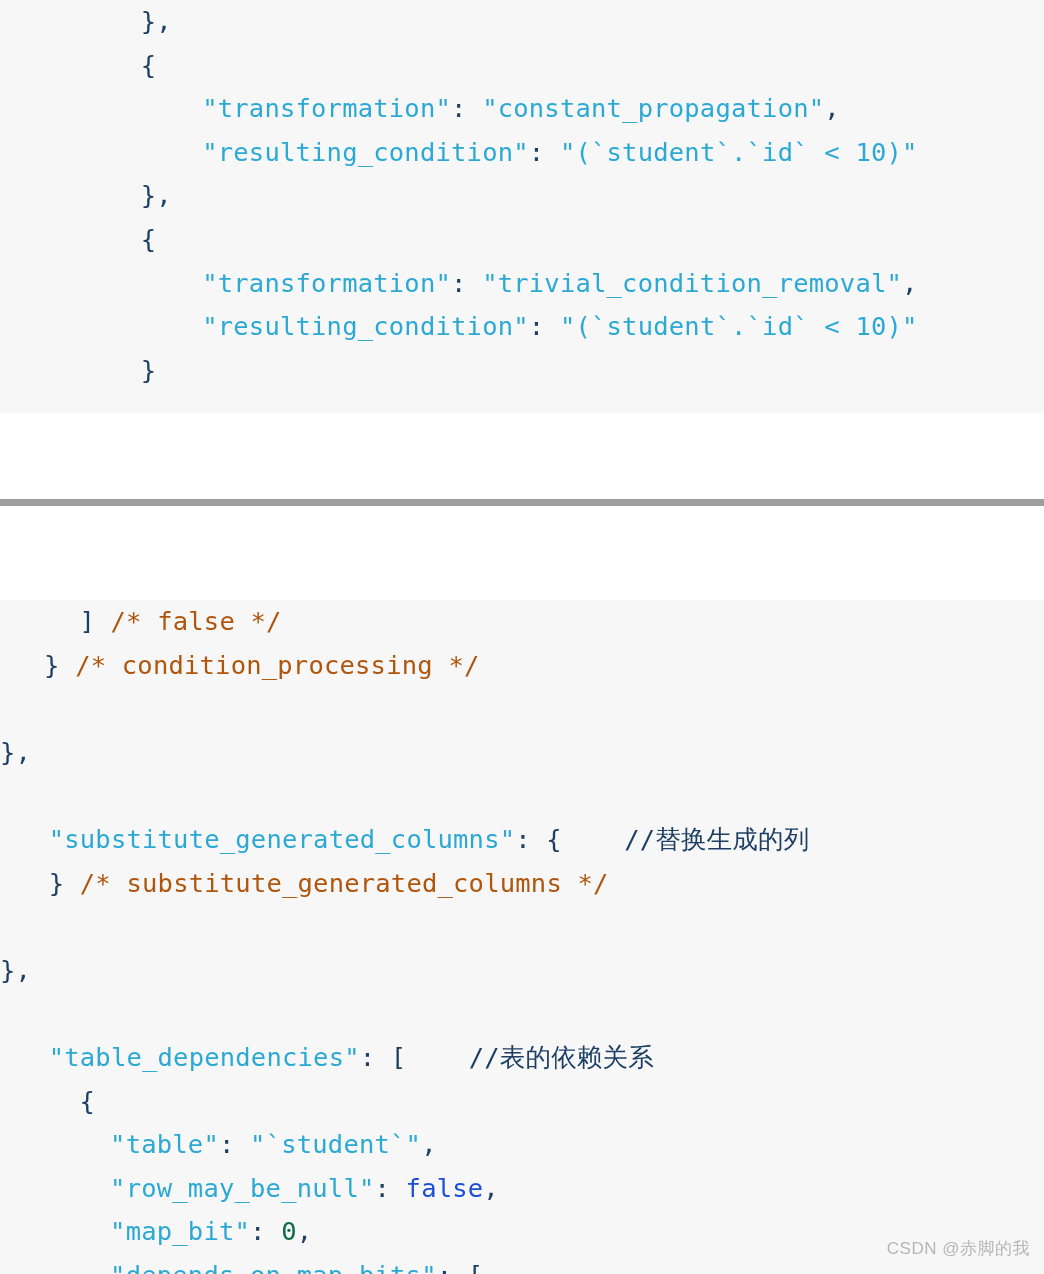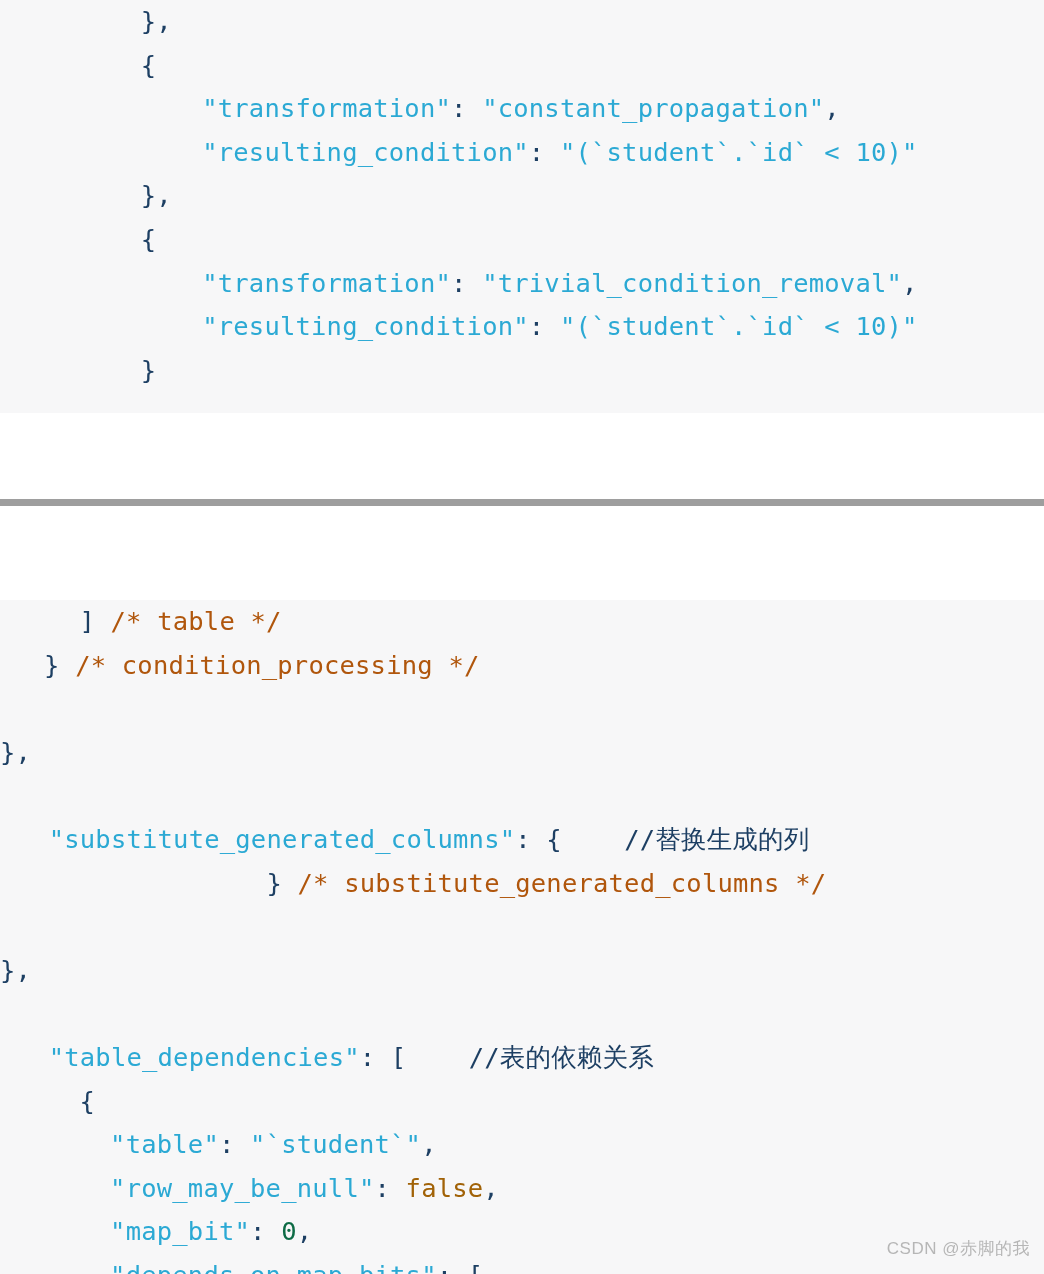--- a/index.html
+++ b/index.html
@@ -34,21 +34,21 @@
     white-space: pre;
     color: #1d3f63;
     letter-spacing: 0.2px;
   }
 
   
   .pun   { color: #1d3f63; }   
   .str   { color: #2ba9d4; }   
   .cmt   { color: #b0560c; }    comments */
   .cmt-cn{ color: #b0560c; font-style: italic; }
-  .bool  { color: #a16207; }   
+  .bool  { color: #1d4ed8; }   
   .num   { color: #0d6b45; }   
 
   .divider {
     position: absolute;
     left: 0;
     top: 499px;
     width: 1044px;
     height: 7px;
     background: #9e9e9e;
   }
@@ -78,27 +78,27 @@
       <div class="code-line" style="padding-left: 202.2px;"><span class="str">"transformation"</span><span class="pun">: </span><span class="str">"trivial_condition_removal"</span><span class="pun">,</span></div>
       <div class="code-line" style="padding-left: 202.2px;"><span class="str">"resulting_condition"</span><span class="pun">: </span><span class="str">"(`student`.`id` &lt; 10)"</span></div>
       <div class="code-line" style="padding-left: 140.8px;"><span class="pun">}</span></div>
     </div>
 </div>
 
 <div class="divider"></div>
 
 <div class="code-block" id="block-bottom">
   <div id="lines-bottom">
-      <div class="code-line" style="padding-left: 79.4px;"><span class="pun">]</span><span class="pun"> </span><span class="cmt">/* table */</span></div>
+      <div class="code-line" style="padding-left: 79.4px;"><span class="pun">]</span><span class="pun"> </span><span class="cmt">/* false */</span></div>
       <div class="code-line" style="padding-left: 44px;"><span class="pun">}</span><span class="pun"> </span><span class="cmt">/* condition_processing */</span></div>
       <div class="code-line" style="padding-left: 18px;"><span class="pun"></span></div>
       <div class="code-line"><span class="pun">},</span></div>
       <div class="code-line" style="padding-left: 18px;"><span class="pun"></span></div>
       <div class="code-line" style="padding-left: 48.7px;"><span class="str">"substitute_generated_columns"</span><span class="pun">: {</span><span class="pun">    </span><span class="cmt-cn">//替换生成的列</span></div>
-      <div class="code-line" style="padding-left: 48.7px; text-align: center;"><span class="pun">}</span><span class="pun"> </span><span class="cmt">/* substitute_generated_columns */</span></div>
+      <div class="code-line" style="padding-left: 48.7px;"><span class="pun">}</span><span class="pun"> </span><span class="cmt">/* substitute_generated_columns */</span></div>
       <div class="code-line" style="padding-left: 18px;"><span class="pun"></span></div>
       <div class="code-line"><span class="pun">},</span></div>
       <div class="code-line" style="padding-left: 18px;"><span class="pun"></span></div>
       <div class="code-line" style="padding-left: 48.7px;"><span class="str">"table_dependencies"</span><span class="pun">: [</span><span class="pun">    </span><span class="cmt-cn">//表的依赖关系</span></div>
       <div class="code-line" style="padding-left: 79.4px;"><span class="pun">{</span></div>
       <div class="code-line" style="padding-left: 110.1px;"><span class="str">"table"</span><span class="pun">: </span><span class="str">"`student`"</span><span class="pun">,</span></div>
       <div class="code-line" style="padding-left: 110.1px;"><span class="str">"row_may_be_null"</span><span class="pun">: </span><span class="bool">false</span><span class="pun">,</span></div>
       <div class="code-line" style="padding-left: 110.1px;"><span class="str">"map_bit"</span><span class="pun">: </span><span class="num">0</span><span class="pun">,</span></div>
       <div class="code-line" style="padding-left: 110.1px;"><span class="str">"depends_on_map_bits"</span><span class="pun">: [</span></div>
     </div>

